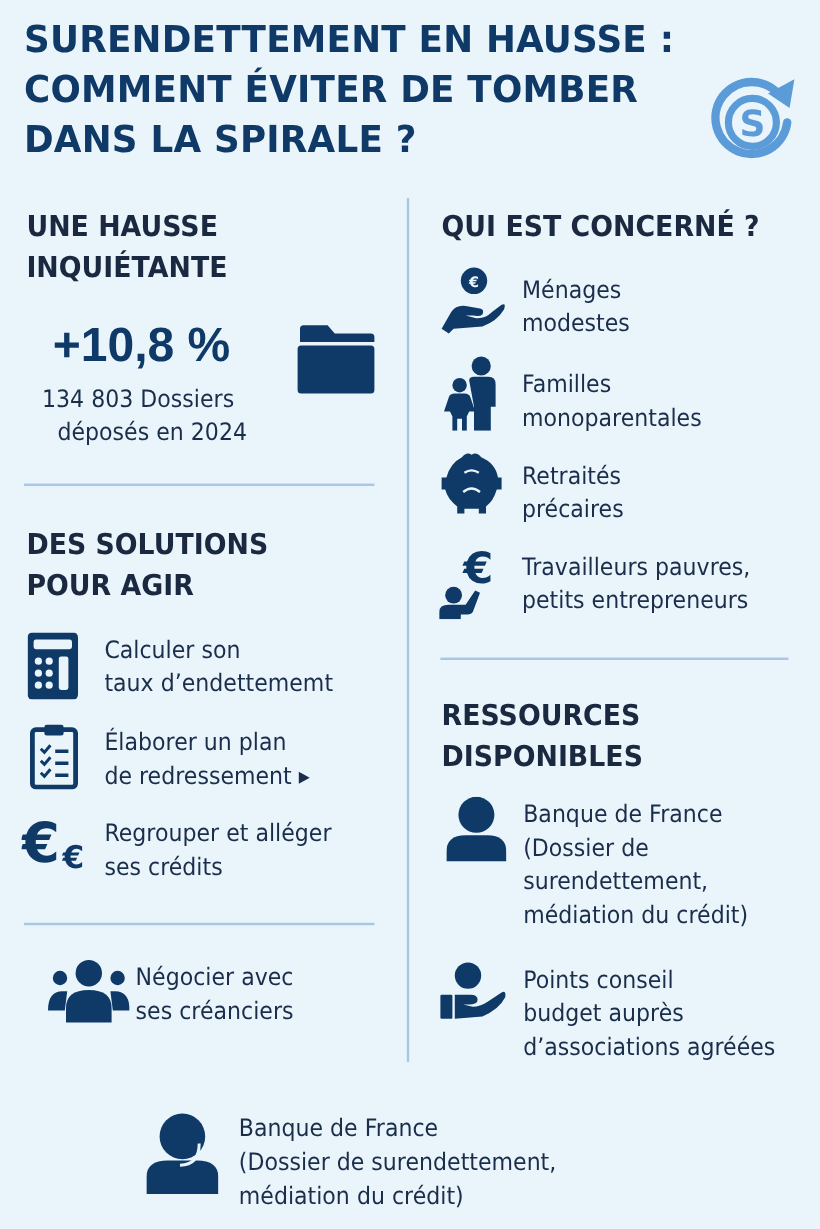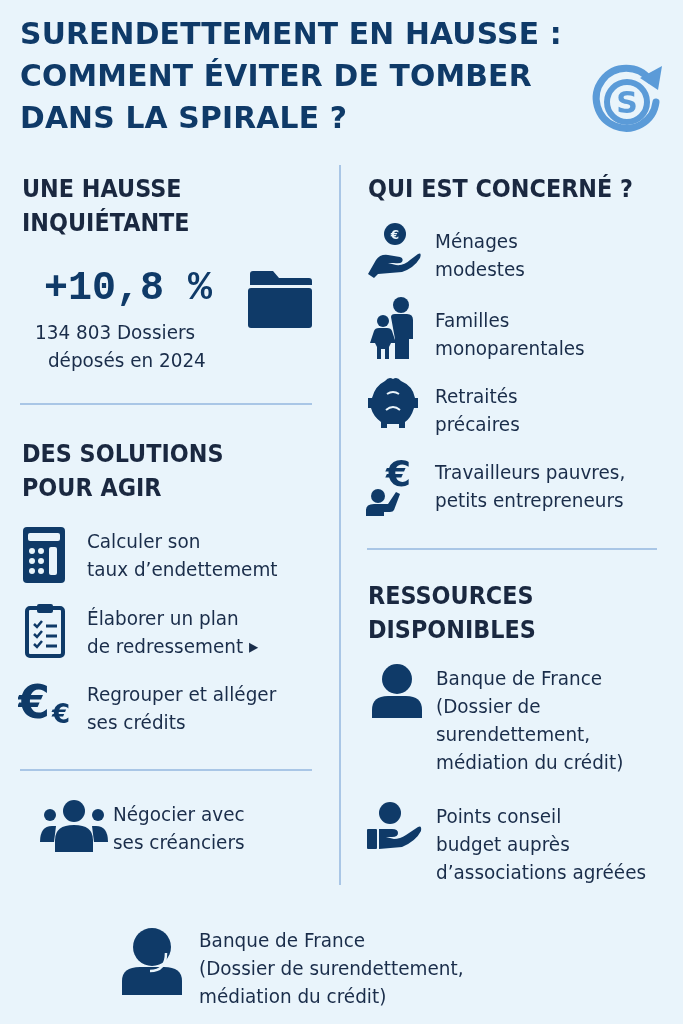--- a/index.html
+++ b/index.html
@@ -29,21 +29,21 @@
   .hdr span { display: block; }
   .txt {
     font-size: 20px; line-height: 28px; color: #1a2d4a;
     white-space: nowrap;
     font-family: "DejaVu Sans", sans-serif;
     transform: scaleX(0.92); transform-origin: left top;
   }
   .txt span { display: block; }
   .big {
     font-weight: bold; font-size: 40px; color: #0f3a68;
-    font-family: Liberation Mono, monospace; white-space: nowrap;
+    font-family: Liberation Sans, sans-serif; white-space: nowrap;
   }
   .vline { left: 339px; top: 165px; width: 2px; height: 720px; background: #a9c6e6; }
   .hline { height: 2px; background: #a9c6e6; }
   svg { display: block; }
 </style>
 </head>
 <body>
 
 <div class="abs title">
   <span>SURENDETTEMENT EN HAUSSE :</span>

